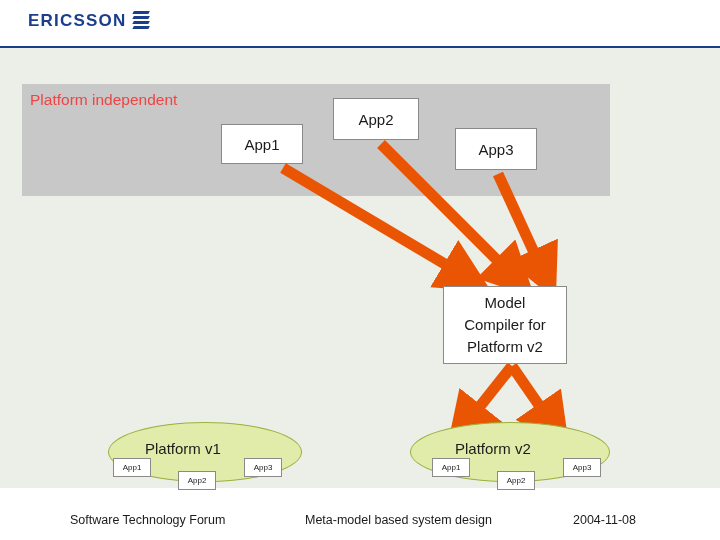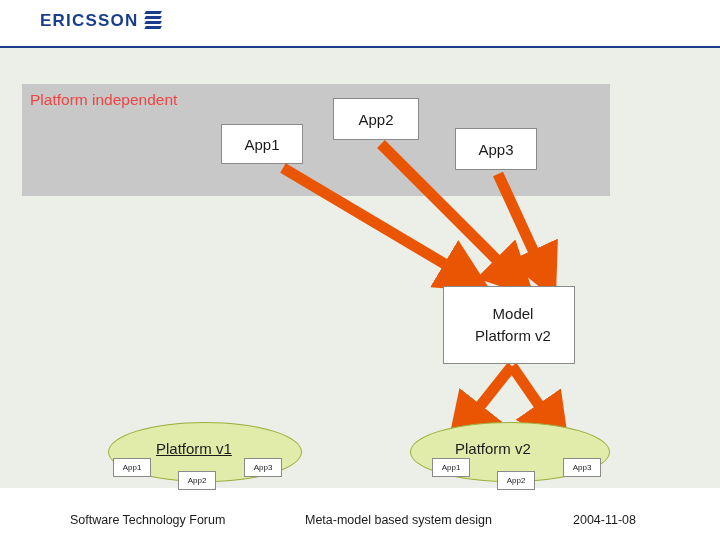--- a/index.html
+++ b/index.html
@@ -24,21 +24,21 @@
   .header {
     position: absolute;
     left: 0; top: 0;
     width: 720px;
     height: 46px;
     background: #ffffff;
     border-bottom: 2px solid #1a3e8c;
   }
   .logo-wrap {
     position: absolute;
-    left: 40px;
+    left: 28px;
     top: 10px;
     display: flex;
     align-items: center;
   }
   .logo-text {
     font-family: "Liberation Sans", sans-serif;
     font-size: 17px;
     font-weight: bold;
     letter-spacing: 1.2px;
     color: #1a3e8c;
@@ -122,39 +122,38 @@
     height: 76px;
     background: #ffffff;
     border: 1px solid #8a8a8a;
     display: flex;
     align-items: center;
     justify-content: center;
     text-align: center;
     font-size: 15px;
     color: #1b1b1b;
     line-height: 1.48;
-    padding-left: 8px;
   }
 
   
   .platform {
     position: absolute;
     background: #e2ecaa;
     border: 1px solid #9bb03c;
     border-radius: 50%;
   }
   #platform-v1 { left: 108px; top: 422px; width: 192px; height: 58px; }
   #platform-v2 { left: 410px; top: 422px; width: 198px; height: 58px; }
   .platform-label {
     position: absolute;
     font-size: 15px;
     color: #1b1b1b;
     white-space: nowrap;
   }
-  #platform-v1-label { left: 156px; top: 440px; text-decoration: underline; }
+  #platform-v1-label { left: 145px; top: 440px; }
   #platform-v2-label { left: 455px; top: 440px; }
 
   
   .chip {
     position: absolute;
     background: #ffffff;
     border: 1px solid #8a8a8a;
     display: flex;
     align-items: center;
     justify-content: center;
@@ -232,20 +231,21 @@
     <line x1="498" y1="174" x2="543" y2="272" stroke="#ea5504" stroke-width="11" marker-end="url(#head)"></line>
 
     <line x1="512" y1="366" x2="466" y2="424" stroke="#ea5504" stroke-width="11" marker-end="url(#head)"></line>
 
     <line x1="512" y1="366" x2="552" y2="424" stroke="#ea5504" stroke-width="11" marker-end="url(#head)"></line>
   </svg>
 
   <div class="compiler-box">
     <div>
       <div>Model</div>
+      <div>Compiler for</div>
       <div>Platform v2</div>
     </div>
   </div>
 
   <div class="platform" id="platform-v1"></div>
   <div class="platform-label" id="platform-v1-label">Platform v1</div>
   <div class="chip" id="chip-v1-app1">App1</div>
   <div class="chip" id="chip-v1-app2">App2</div>
   <div class="chip" id="chip-v1-app3">App3</div>
 

